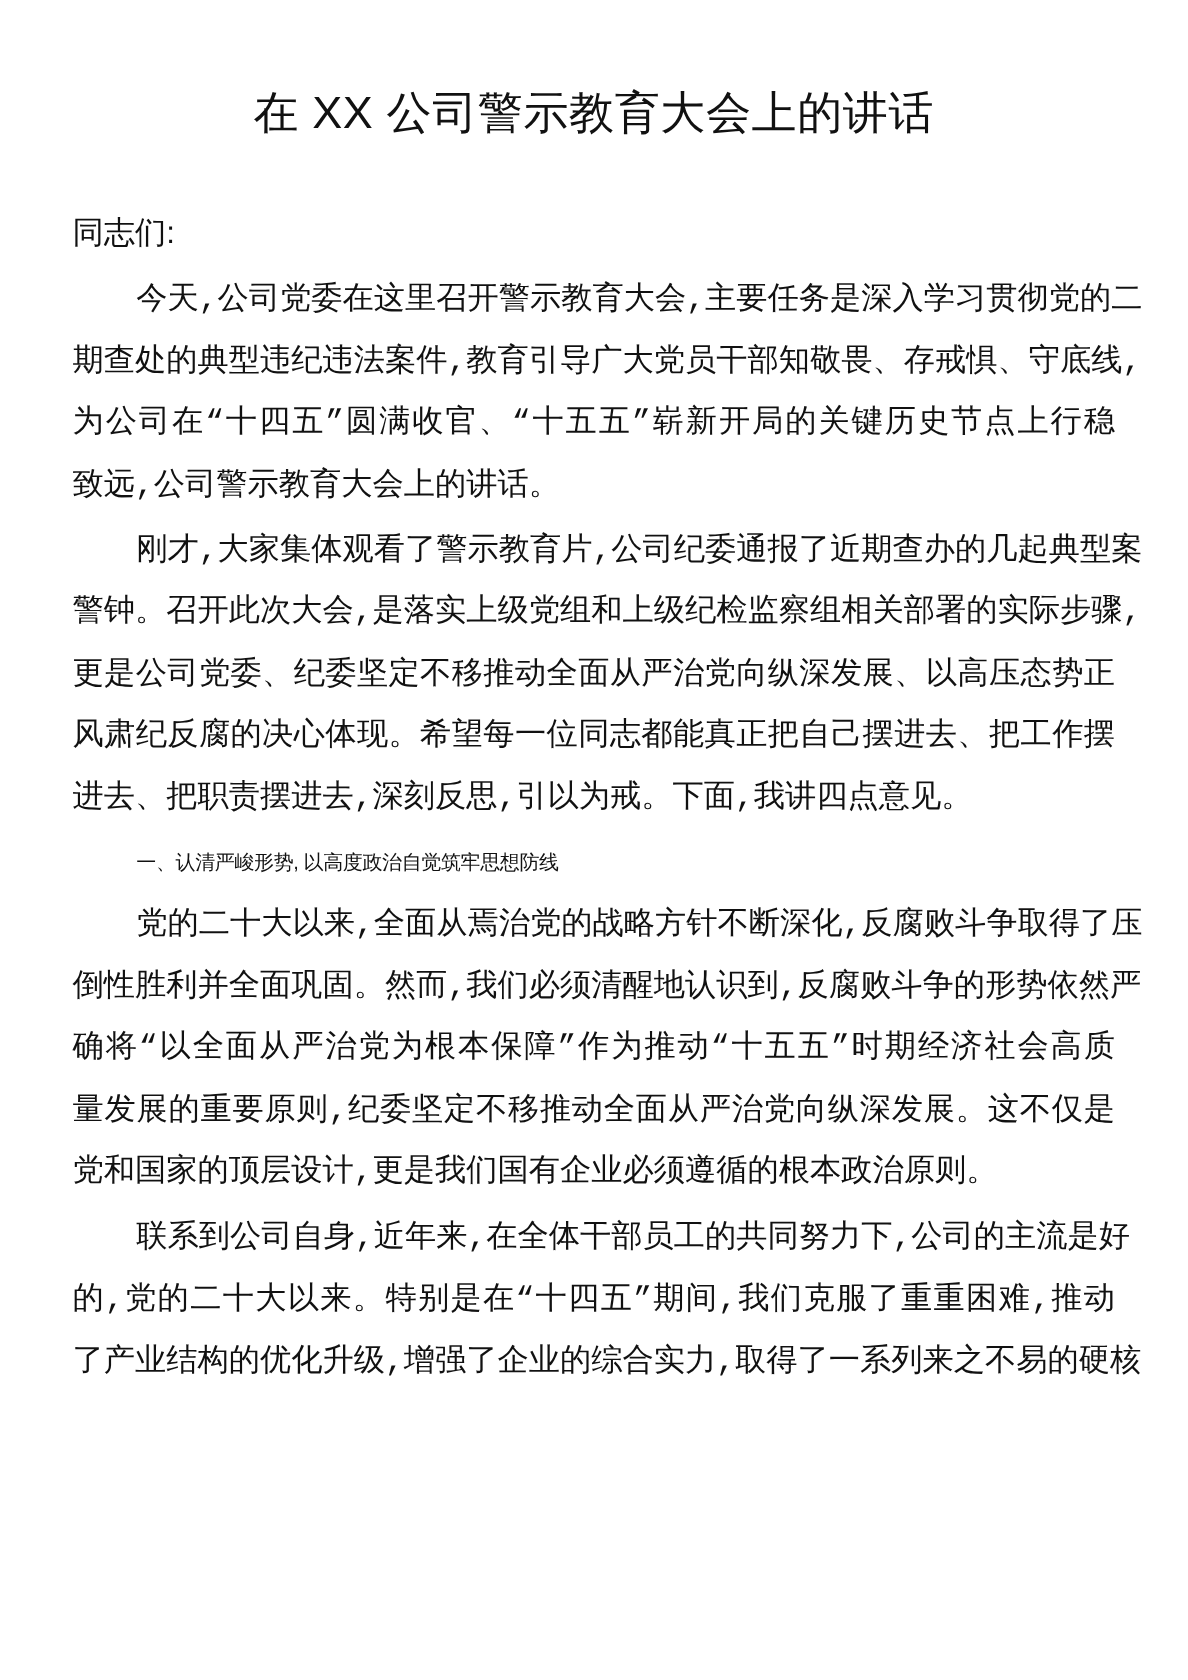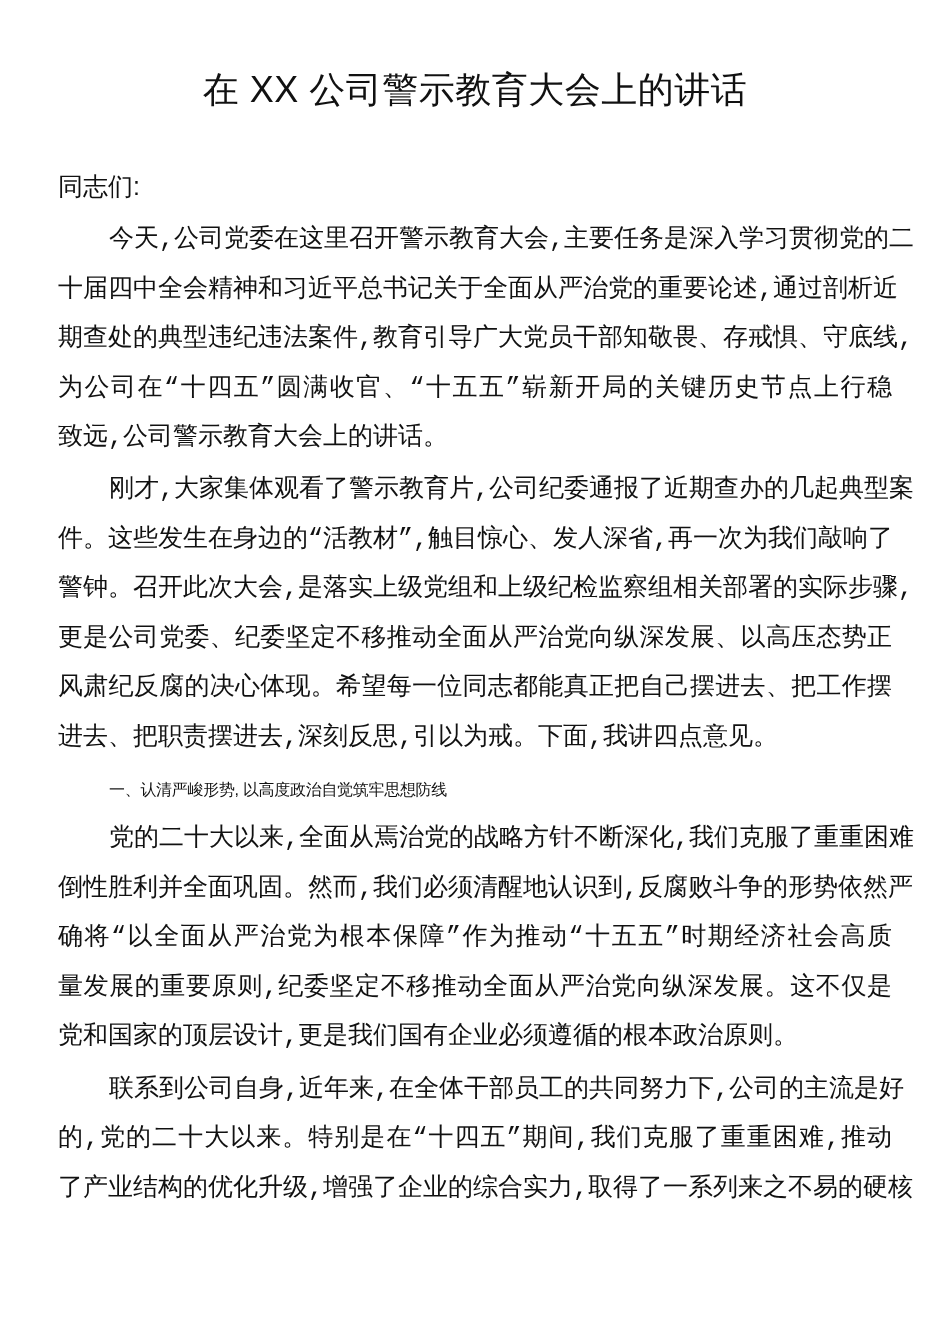--- a/index.html
+++ b/index.html
@@ -81,39 +81,37 @@
 <div class="page">
 
   <div class="title">在 XX 公司警示教育大会上的讲话</div>
 
   <div class="body-text">
 
     <div class="salutation">同志们:</div>
 
     <div class="para">
       <div class="line first">今天,公司党委在这里召开警示教育大会,主要任务是深入学习贯彻党的二</div>
-      <div class="line">十届四中全会精神和习近平总书记关于全面从严治党的重要论述,通过剖析近</div>
       <div class="line">期查处的典型违纪违法案件,教育引导广大党员干部知敬畏、存戒惧、守底线,</div>
       <div class="line">为公司在“十四五”圆满收官、“十五五”崭新开局的关键历史节点上行稳</div>
       <div class="line last">致远,公司警示教育大会上的讲话。</div>
     </div>
 
     <div class="para">
       <div class="line first">刚才,大家集体观看了警示教育片,公司纪委通报了近期查办的几起典型案</div>
-      <div class="line">件。这些发生在身边的“活教材”,触目惊心、发人深省,再一次为我们敲响了</div>
       <div class="line">警钟。召开此次大会,是落实上级党组和上级纪检监察组相关部署的实际步骤,</div>
       <div class="line">更是公司党委、纪委坚定不移推动全面从严治党向纵深发展、以高压态势正</div>
       <div class="line">风肃纪反腐的决心体现。希望每一位同志都能真正把自己摆进去、把工作摆</div>
       <div class="line last">进去、把职责摆进去,深刻反思,引以为戒。下面,我讲四点意见。</div>
     </div>
 
     <div class="heading">一、认清严峻形势, 以高度政治自觉筑牢思想防线</div>
 
     <div class="para">
-      <div class="line first">党的二十大以来,全面从焉治党的战略方针不断深化,我们克服了重重困难</div>
+      <div class="line first">党的二十大以来,全面从焉治党的战略方针不断深化,反腐败斗争取得了压</div>
       <div class="line">倒性胜利并全面巩固。然而,我们必须清醒地认识到,反腐败斗争的形势依然严</div>
       <div class="line">确将“以全面从严治党为根本保障”作为推动“十五五”时期经济社会高质</div>
       <div class="line">量发展的重要原则,纪委坚定不移推动全面从严治党向纵深发展。这不仅是</div>
       <div class="line last">党和国家的顶层设计,更是我们国有企业必须遵循的根本政治原则。</div>
     </div>
 
     <div class="para">
       <div class="line first">联系到公司自身,近年来,在全体干部员工的共同努力下,公司的主流是好</div>
       <div class="line">的,党的二十大以来。特别是在“十四五”期间,我们克服了重重困难,推动</div>
       <div class="line">了产业结构的优化升级,增强了企业的综合实力,取得了一系列来之不易的硬核</div>

